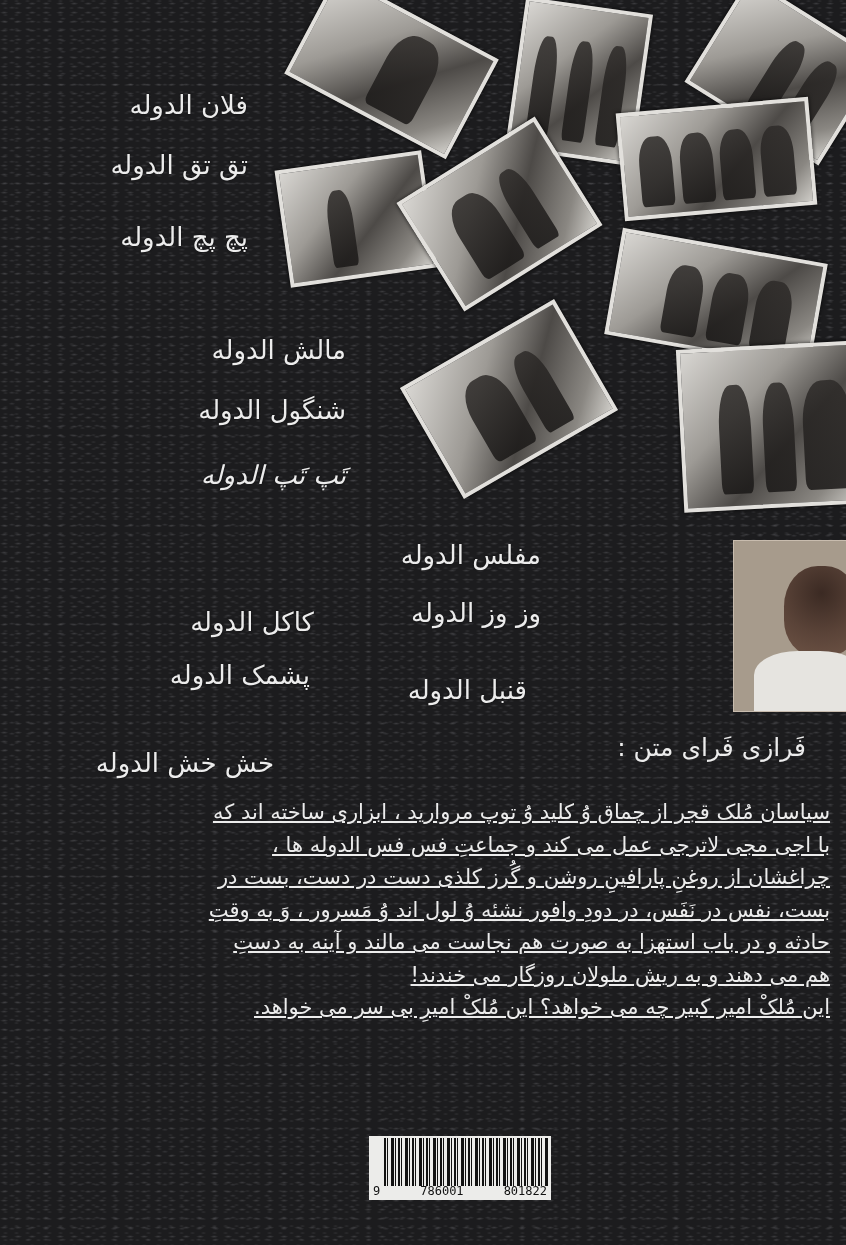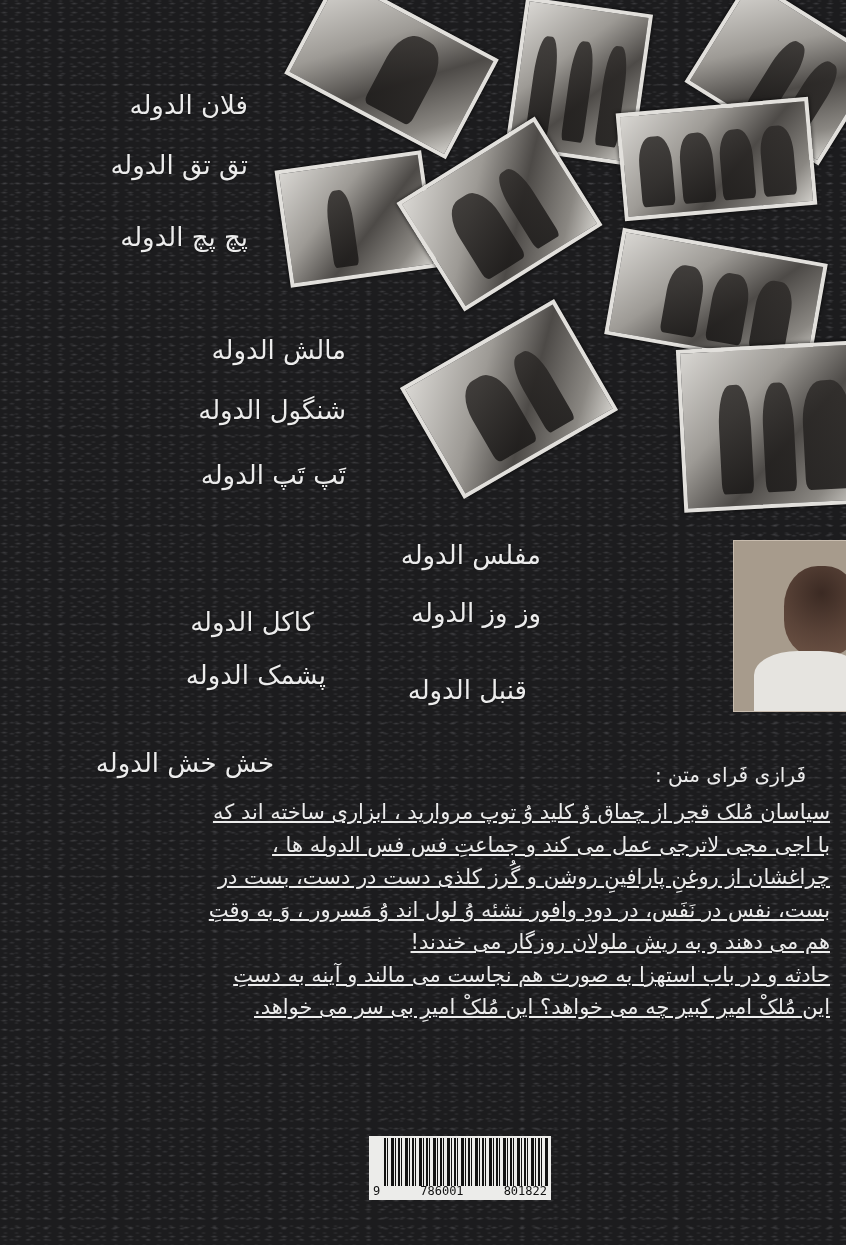--- a/index.html
+++ b/index.html
@@ -38,21 +38,21 @@
     .author-photo .head {
       position: absolute; left: 50px; top: 25px; width: 75px; height: 90px;
       border-radius: 45% 45% 40% 40%;
       background: radial-gradient(circle at 50% 30%, #3b2a23 0%, #5a4338 55%, #6e5446 100%);
     }
     .author-photo .shirt {
       position: absolute; left: 20px; top: 110px; width: 110px; height: 60px;
       border-radius: 40% 40% 0 0;
       background: #e6e4e0;
     }
-    .section-heading { font-size: 20px; margin-top: 30px; }
+    .section-heading { font-size: 25px; }
     .paragraph {
       position: absolute; left: 40px; top: 796px; width: 790px;
       direction: rtl; text-align: justify; text-align-last: right;
       font-size: 21px; line-height: 32.5px;
     }
     .paragraph p { margin: 0; text-decoration: underline; }
     .barcode {
       position: absolute; left: 369px; top: 1136px; width: 182px; height: 64px;
       background: #ececea; padding: 0;
     }
@@ -115,39 +115,39 @@
   <div class="head"></div>
   <div class="shirt"></div>
 </div>
 
 <div class="rtl title-line" style="right:598px;top:90px;">فلان الدوله</div>
 <div class="rtl title-line" style="right:598px;top:150px;">تق تق الدوله</div>
 <div class="rtl title-line" style="right:598px;top:222px;">پچ پچ الدوله</div>
 
 <div class="rtl title-line" style="right:500px;top:335px;">مالش الدوله</div>
 <div class="rtl title-line" style="right:500px;top:395px;">شنگول الدوله</div>
-<div class="rtl title-line" style="right:500px;top:460px;">تَپ تَپ الدوله</div>
+<div class="rtl title-line" style="right:500px;top:460px;font-style:italic;">تَپ تَپ الدوله</div>
 
 <div class="rtl title-line" style="right:305px;top:540px;">مفلس الدوله</div>
 <div class="rtl title-line" style="right:305px;top:598px;text-align:right;">وز وز الدوله</div>
 <div class="rtl title-line" style="right:319px;top:655px;margin-top:20px;">قنبل الدوله</div>
 
 <div class="rtl title-line" style="right:532px;top:607px;">کاکل الدوله</div>
-<div class="rtl title-line" style="right:520px;top:660px;">پشمک الدوله</div>
+<div class="rtl title-line" style="right:536px;top:660px;">پشمک الدوله</div>
 <div class="rtl title-line" style="right:572px;top:712px;margin-top:36px;">خش خش الدوله</div>
 
 <div class="rtl section-heading" style="right:40px;top:733px;">فَرازی فَرای متن :</div>
 
 <div class="paragraph">
   <p>سیاسان مُلک قجر از چماق وُ کلید وُ توپ مروارید ، ابزاری ساخته اند که</p>
   <p>با اجی مجی لاترجی عمل می کند و جماعتِ فس فس الدوله ها ،</p>
   <p>چراغشان از روغنِ پارافینِ روشن و گُرز کلذی دست در دست، بست در</p>
   <p>بست، نفس در نَفَس، در دودِ وافور نشئه وُ لول اند وُ مَسرور ، وَ به وقتِ</p>
+  <p>حادثه و در باب استهزا به صورت هم نجاست می مالند و آینه به دستِ</p>
   <p>هم می دهند و به ریش ملولان روزگار می خندند!</p>
-  <p>حادثه و در باب استهزا به صورت هم نجاست می مالند و آینه به دستِ</p>
   <p>این مُلکْ امیر کبیر چه می خواهد؟ این مُلکْ امیرِ بی سر می خواهد.</p>
 </div>
 
 <div class="barcode">
   <div class="bars"></div>
   <div class="digits">
     <span>9</span>
     <span>786001</span>
     <span>801822</span>
   </div>

